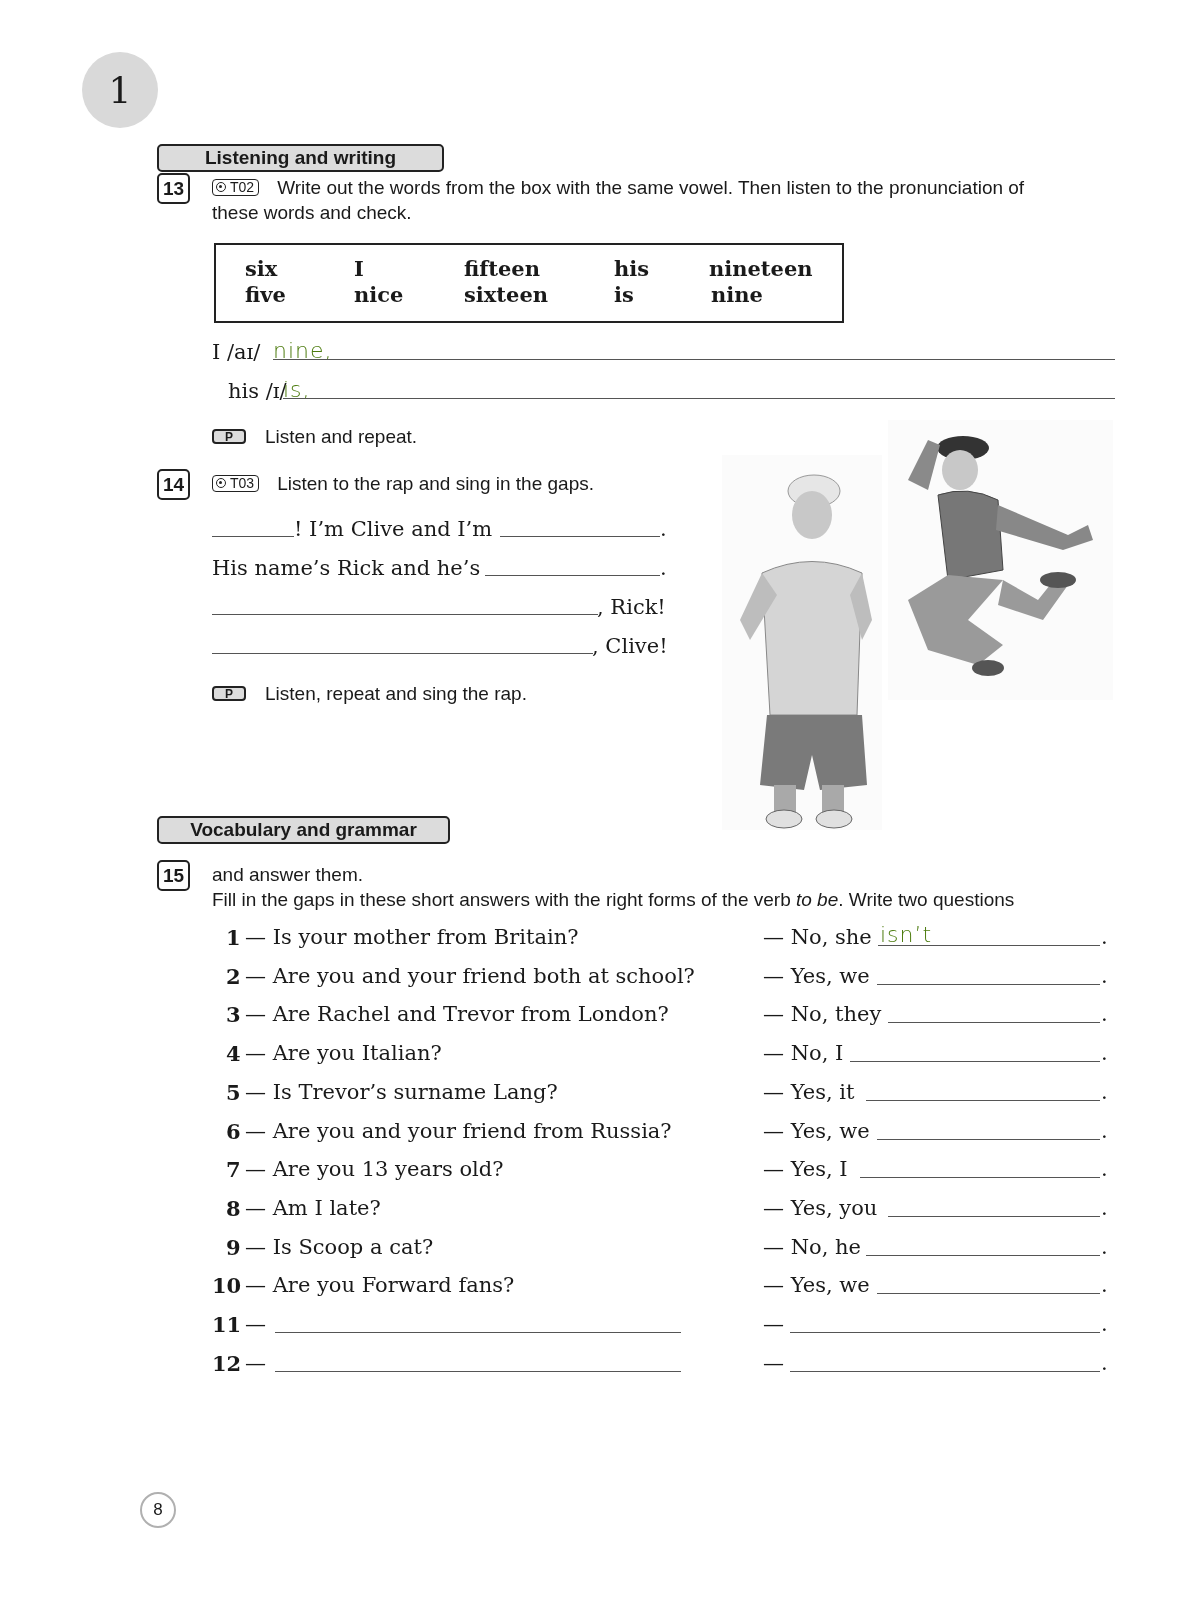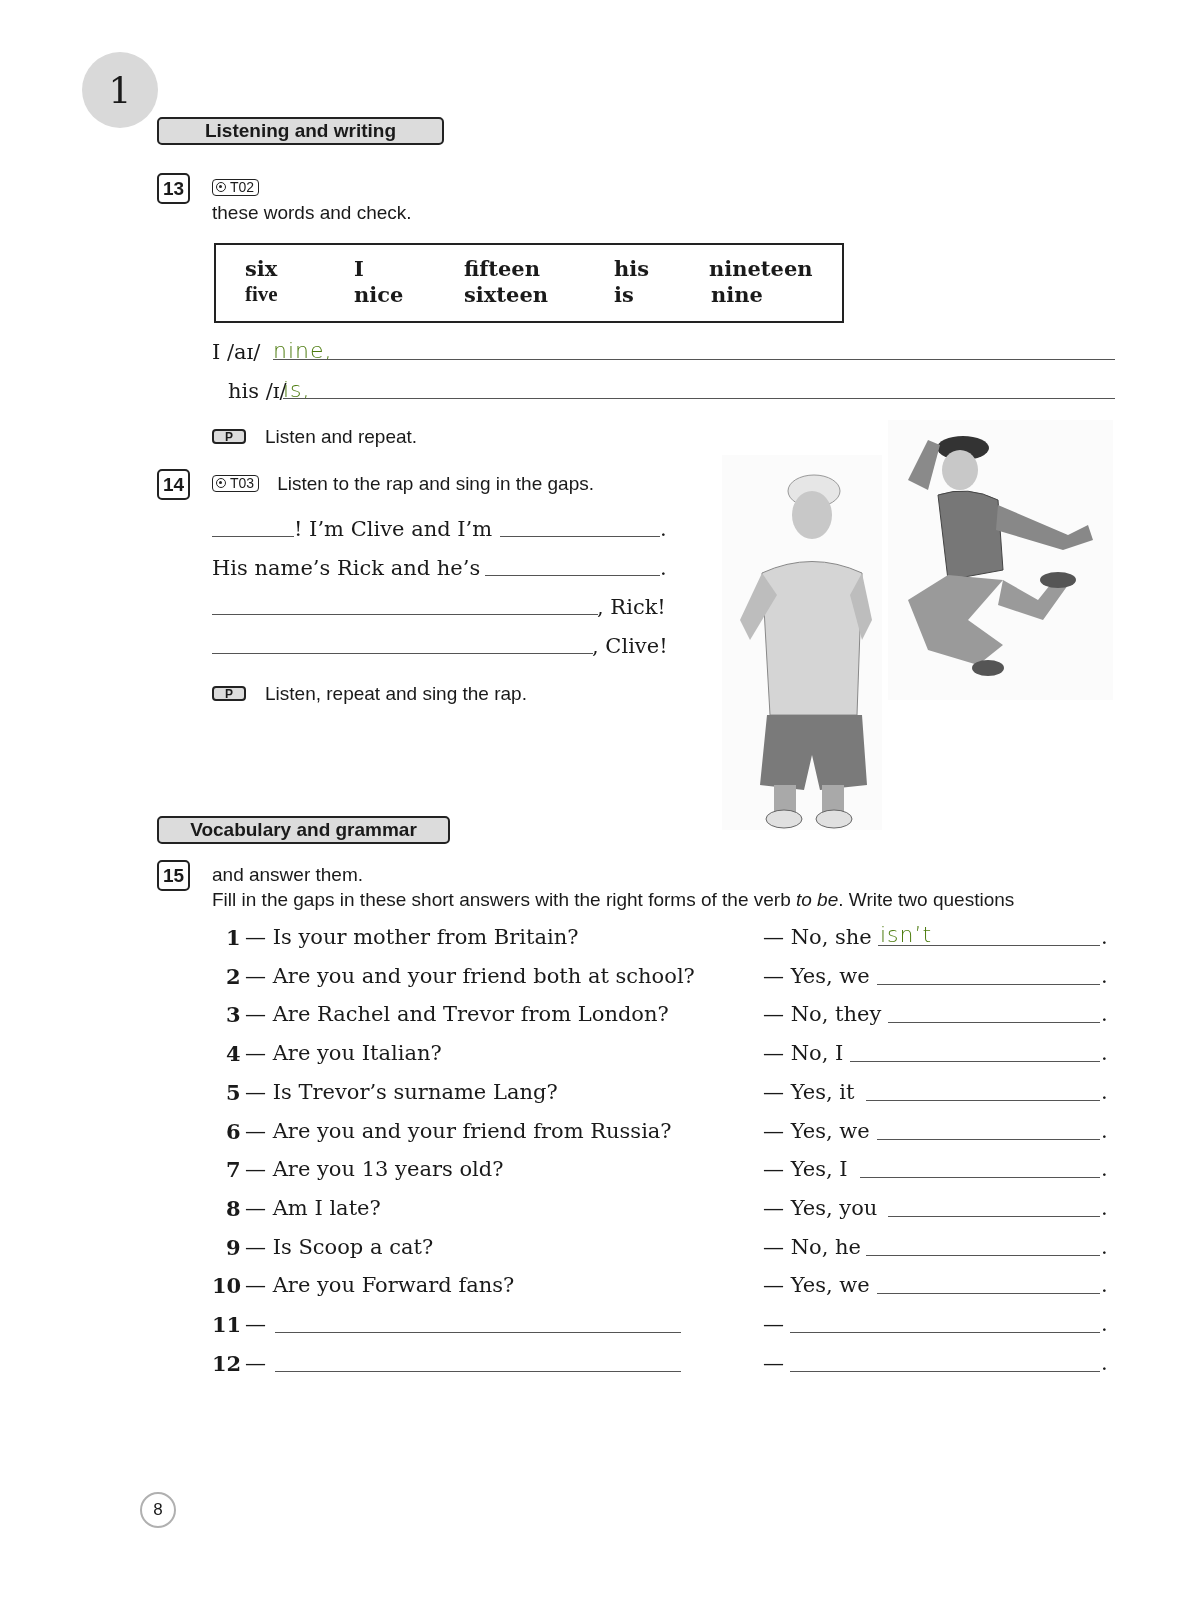--- a/index.html
+++ b/index.html
@@ -40,44 +40,44 @@
   .page-num { left: 140px; top: 1492px; width: 36px; height: 36px; border: 2px solid #b0b0b0; border-radius: 50%;
     box-sizing: border-box; display: flex; align-items: center; justify-content: center; font-size: 17px; }
 </style>
 </head>
 <body>
 
 <div class="abs unit-circle serif">
   <span>1</span>
 </div>
 
-<div class="abs section-head sans" style="left:157px; top:117px; width:287px;">
+<div class="abs section-head sans" style="left:157px; top:144px; width:287px;">
   <span>Listening and writing</span>
 </div>
 
 <div class="abs ex-num sans" style="left:157px; top:173px;">
   <span>13</span>
 </div>
 <div class="abs instr sans" style="left:212px; top:175px; width:920px;">
   <div>
     <span class="track">
         <span class="disc"></span>
         <span>T02</span>
-      </span>
+      </span><span>Write out the words from the box with the same vowel. Then listen to the pronunciation of</span>
   </div>
   <div>these words and check.</div>
 </div>
 
 <div class="abs word-box serif">
   <span class="cell" style="left:29px; top:11px;">six</span>
   <span class="cell" style="left:138px; top:11px;">I</span>
   <span class="cell" style="left:248px; top:11px;">fifteen</span>
   <span class="cell" style="left:398px; top:11px;">his</span>
   <span class="cell" style="left:493px; top:11px;">nineteen</span>
-  <span class="cell" style="left:29px; top:37px;font-family:Liberation Serif, serif;">five</span>
+  <span class="cell" style="left:29px; top:37px;">five</span>
   <span class="cell" style="left:138px; top:37px;">nice</span>
   <span class="cell" style="left:248px; top:37px;">sixteen</span>
   <span class="cell" style="left:398px; top:37px;">is</span>
   <span class="cell" style="left:495px; top:37px;">nine</span>
 </div>
 
 <div class="abs serif serif-line" style="left:212px; top:340px;">I /aɪ/</div>
 <div class="abs hand" style="left:273px; top:338px; font-size:22px;">nine,</div>
 <div class="line" style="left:273px; top:359px; width:842px;"></div>
 

